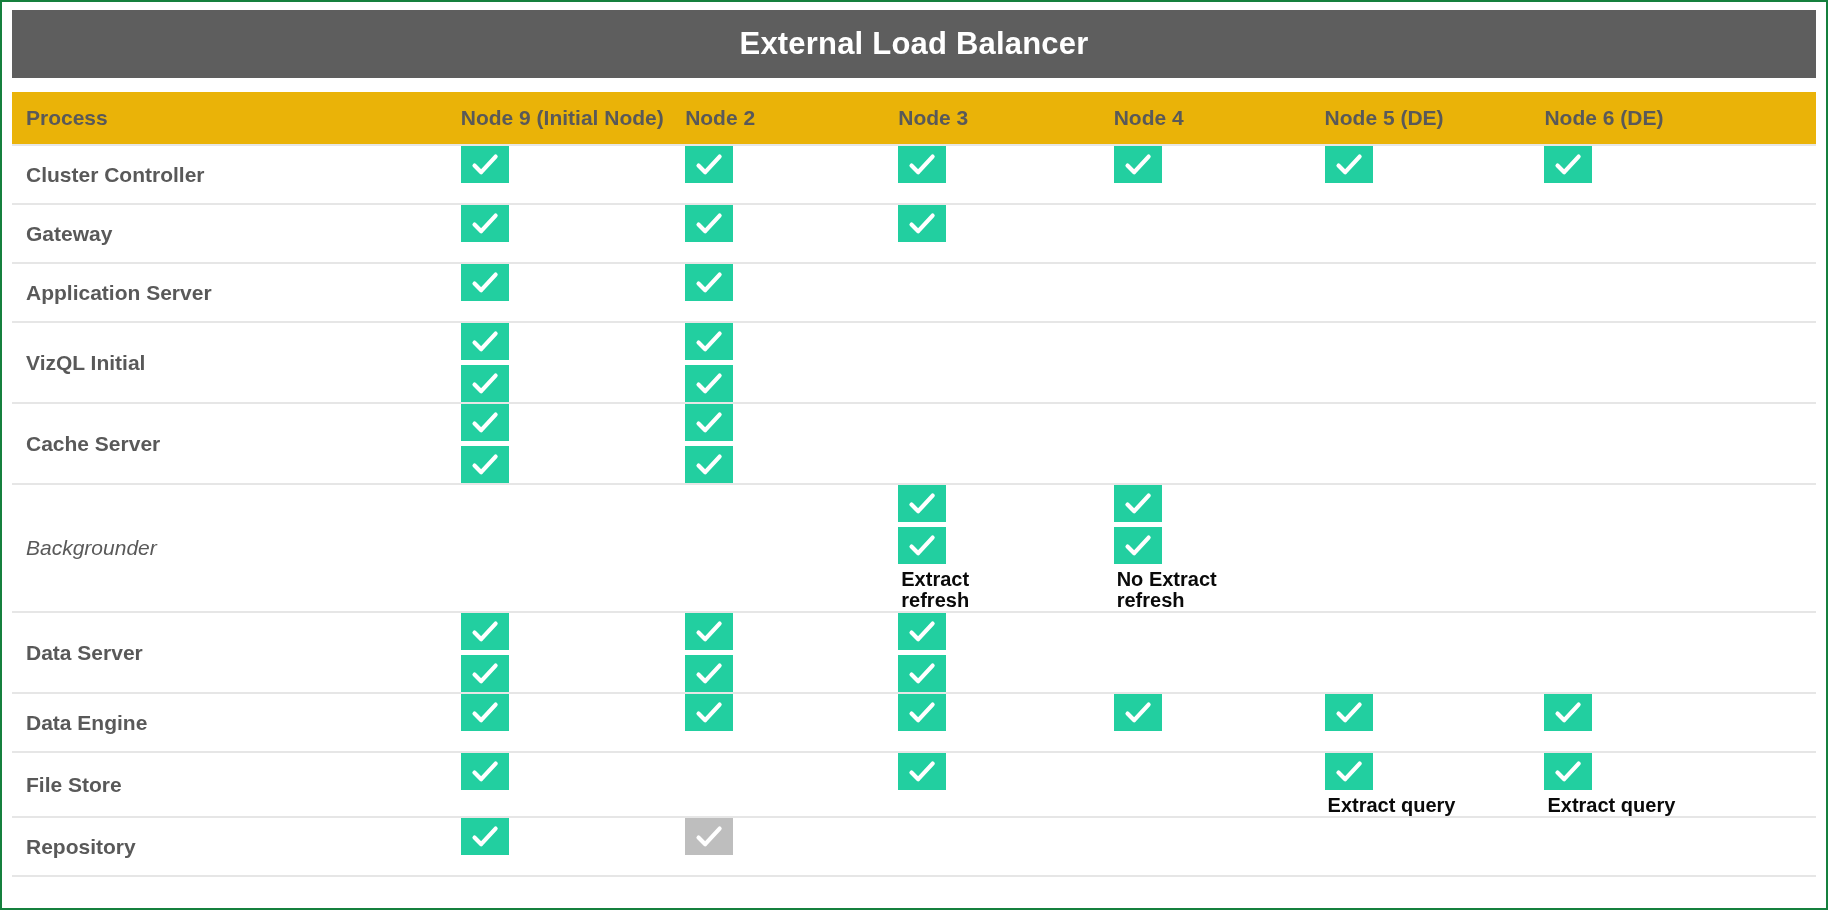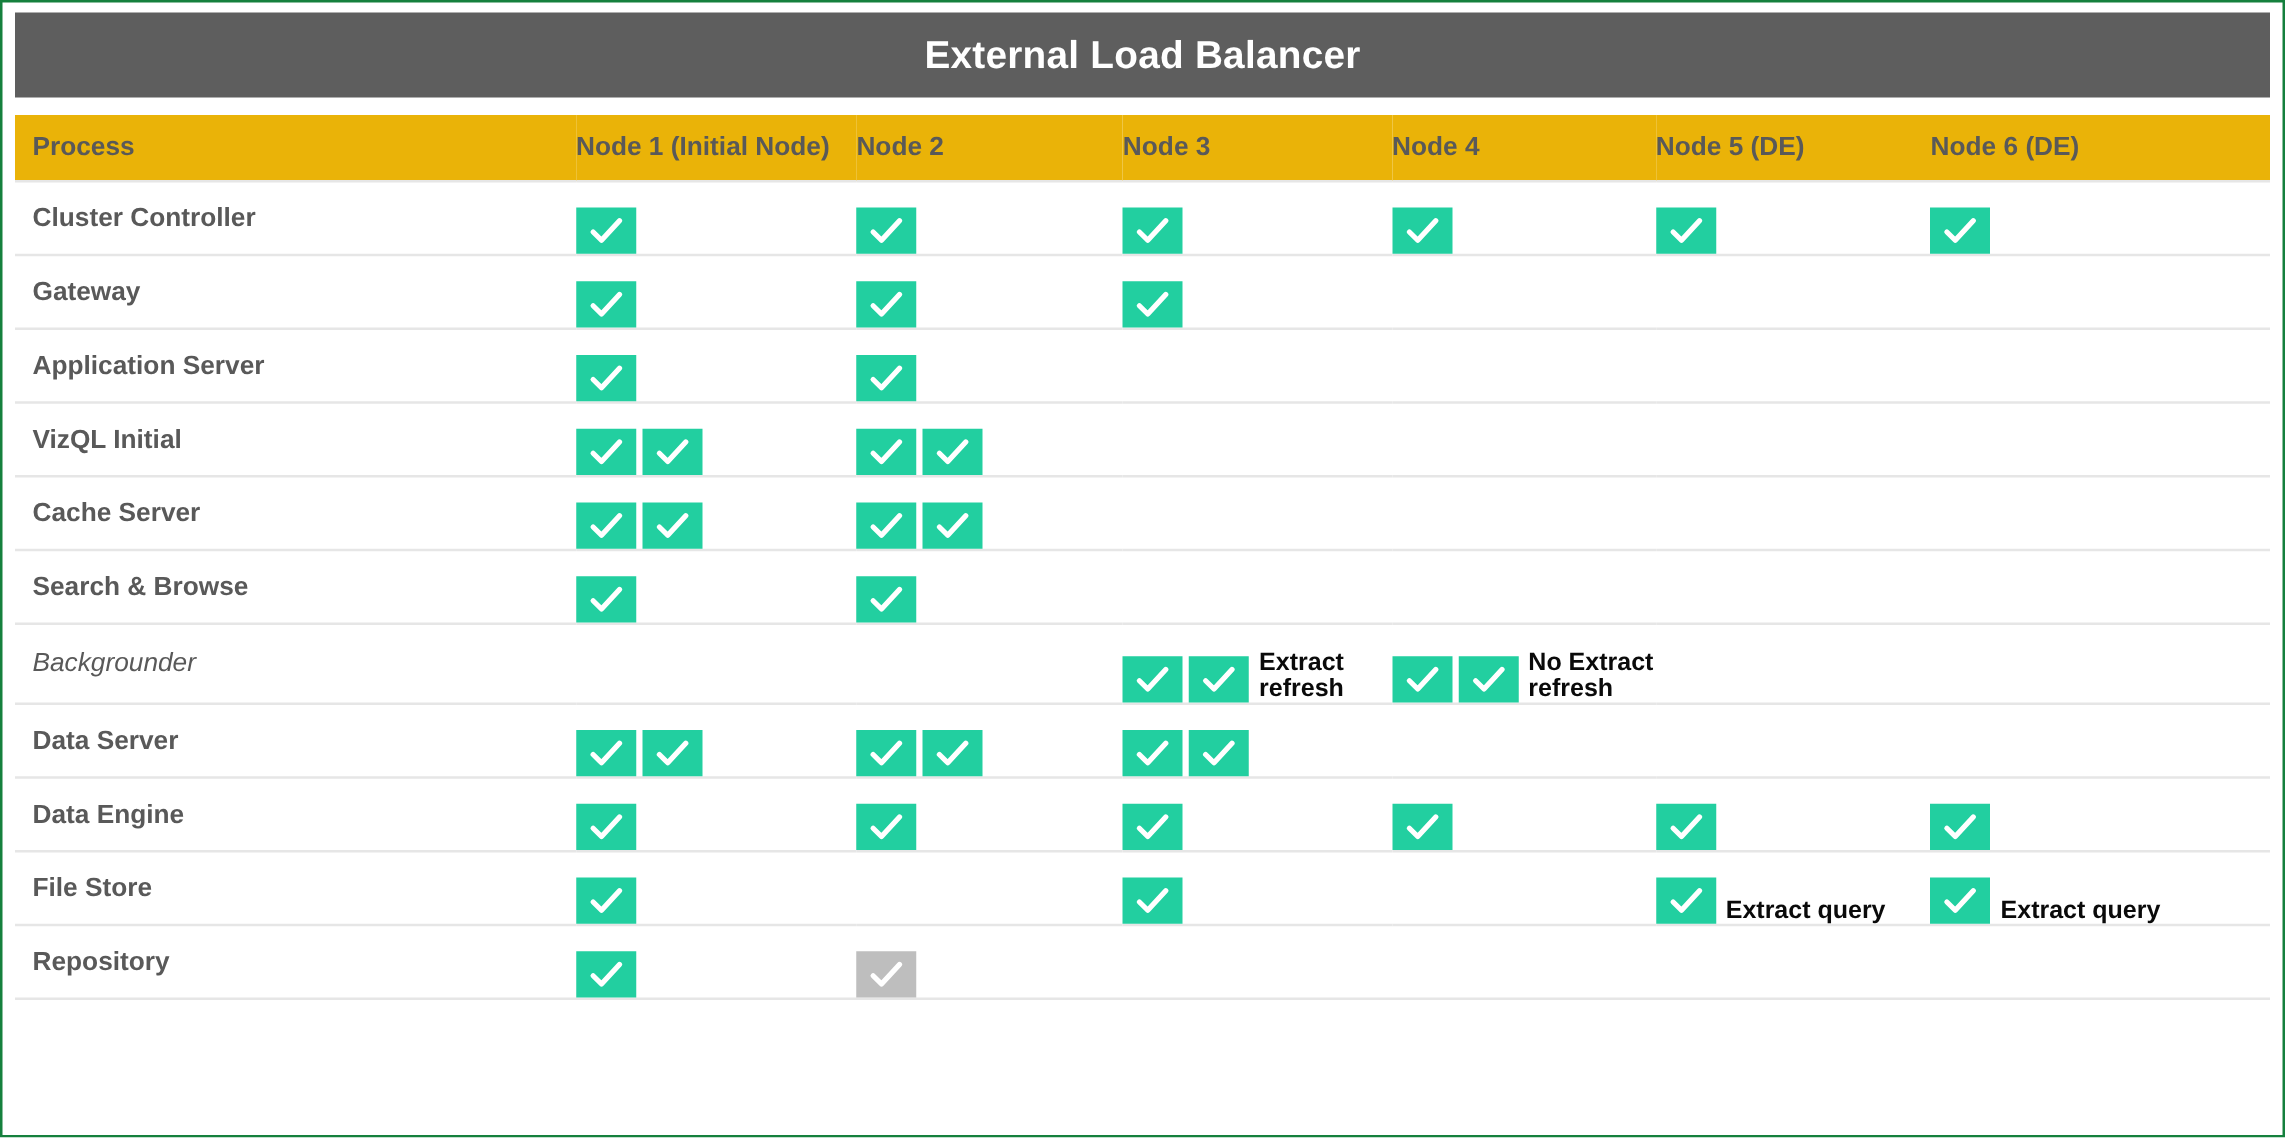--- a/index.html
+++ b/index.html
@@ -85,23 +85,24 @@
     font-size: 21px;
     font-weight: bold;
     padding-left: 14px;
     white-space: nowrap;
   }
   .proc-label.light { font-weight: normal; font-style: italic; }
 
   
   .cellwrap {
     display: flex;
-    align-items: flex-end;
+    align-items: flex-start;
     gap: 5px;
     height: 100%;
+    flex-direction: column;
   }
 
   
   .chk {
     width: 48px;
     height: 37px;
     background: #22cfa0;
     display: inline-flex;
     align-items: center;
     justify-content: center;
@@ -142,21 +143,21 @@
           <col class="c-n1">
           <col class="c-n2">
           <col class="c-n3">
         <col class="c-n4">
           <col class="c-n5">
           <col class="c-n6">
       </colgroup>
       <thead>
         <tr>
           <th class="h-process">Process</th>
-          <th>Node 1 (Initial Node)</th>
+          <th>Node 9 (Initial Node)</th>
           <th>Node 2</th>
           <th>Node 3</th>
           <th>Node 4</th>
           <th>Node 5 (DE)</th>
           <th>Node 6 (DE)</th>
         </tr>
       </thead>
       <tbody id="matrix-body">
           <tr>
             <td>
@@ -346,47 +347,20 @@
                     <path d="M3.5 12.6 L10.2 19.2 L24.6 3.6" fill="none" stroke="#ffffff" stroke-width="4.2" stroke-linecap="round" stroke-linejoin="round"></path>
                   </svg>
                 </span>
               </div>
             </td>
             <td></td>
             <td></td>
             <td></td>
             <td></td>
           </tr>
-          <tr>
-            <td>
-              <div class="proc-label">Search &amp; Browse</div>
-            </td>
-            <td>
-              <div class="cellwrap">
-                <span class="chk">
-                  <svg width="28" height="24" viewBox="0 0 28 24" aria-hidden="true">
-                    <path d="M3.5 12.6 L10.2 19.2 L24.6 3.6" fill="none" stroke="#ffffff" stroke-width="4.2" stroke-linecap="round" stroke-linejoin="round"></path>
-                  </svg>
-                </span>
-              </div>
-            </td>
-            <td>
-              <div class="cellwrap">
-                <span class="chk">
-                  <svg width="28" height="24" viewBox="0 0 28 24" aria-hidden="true">
-                    <path d="M3.5 12.6 L10.2 19.2 L24.6 3.6" fill="none" stroke="#ffffff" stroke-width="4.2" stroke-linecap="round" stroke-linejoin="round"></path>
-                  </svg>
-                </span>
-              </div>
-            </td>
-            <td></td>
-            <td></td>
-            <td></td>
-            <td></td>
-          </tr>
           <tr class="row-backgrounder">
             <td>
               <div class="proc-label light">Backgrounder</div>
             </td>
             <td></td>
             <td></td>
             <td>
               <div class="cellwrap">
                 <span class="chk">
                   <svg width="28" height="24" viewBox="0 0 28 24" aria-hidden="true">

